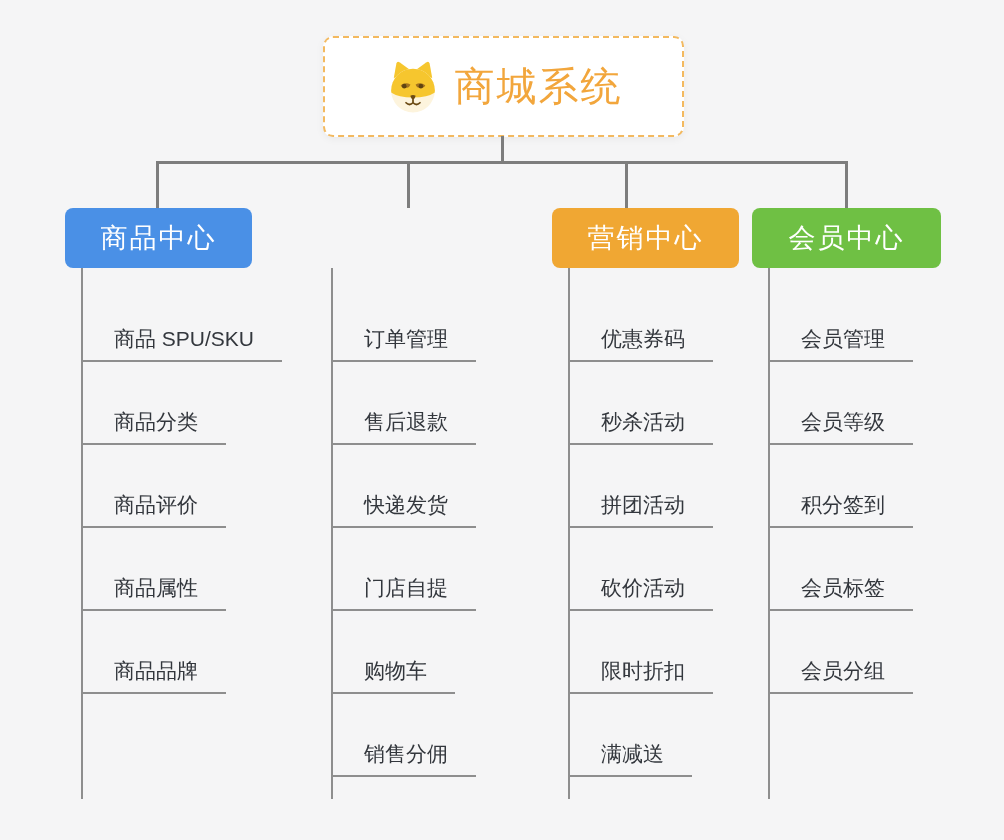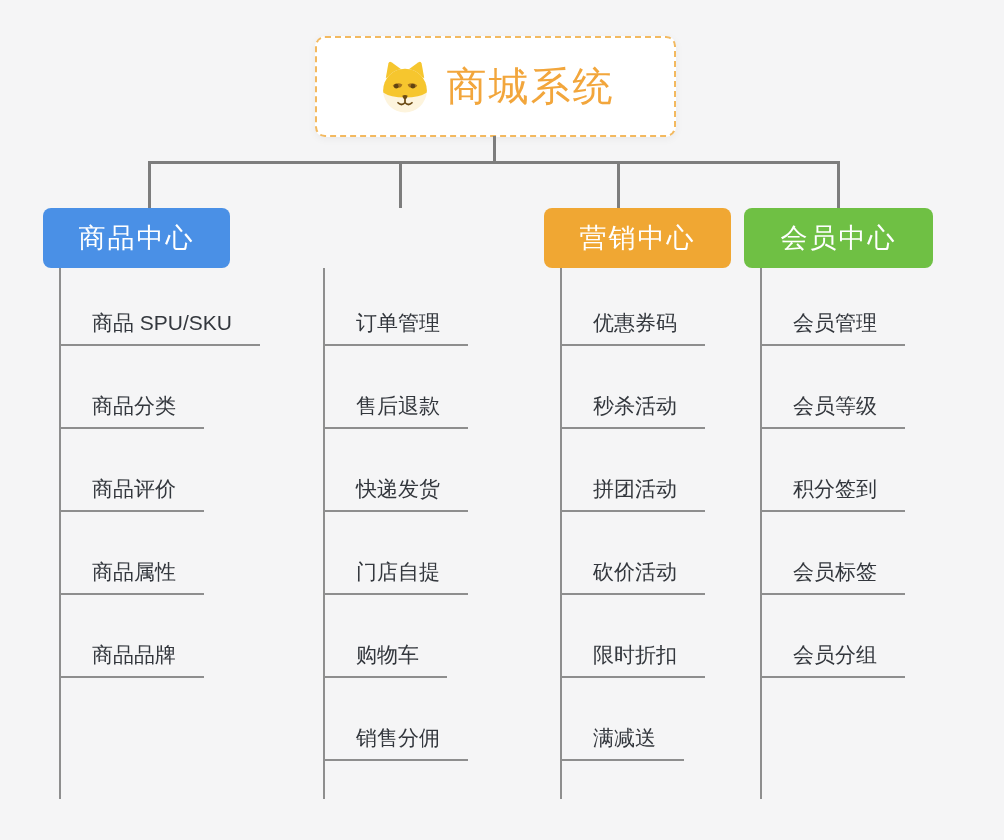--- a/index.html
+++ b/index.html
@@ -2,21 +2,21 @@
 <html><head>
 <meta charset="utf-8">
 <style>
   html,body{margin:0;padding:0;}
   body{
     width:1004px;height:840px;
     background:#f5f5f6;
     font-family:"Liberation Sans","DejaVu Sans",sans-serif;
     position:relative;overflow:hidden;
   }
-  .canvas{position:absolute;inset:0;}
+  .canvas{position:absolute;inset:0;margin-left:8px;}
 
   
   .root-node{
     position:absolute;left:315px;top:36px;width:361px;height:101px;
     background:#ffffff;
     border:2px dashed #f3b95f;
     border-radius:10px;
     box-sizing:border-box;
     display:flex;align-items:center;justify-content:center;gap:14px;
     box-shadow:0 2px 8px rgba(0,0,0,0.05);
@@ -33,21 +33,21 @@
   .conn.h{height:3px;}
   .root-drop{left:493px;top:136px;height:28px;}
   .h-bar{left:148px;top:161px;width:692px;}
   .drop-1{left:148px;top:161px;height:47px;}
   .drop-2{left:399px;top:161px;height:47px;}
   .drop-3{left:617px;top:161px;height:47px;}
   .drop-4{left:837px;top:161px;height:47px;}
 
   
   .branch{position:absolute;top:208px;width:200px;height:600px;}
-  .branch-1{left:43px;}
+  .branch-1{left:57px;}
   .branch-2{left:307px;}
   .branch-3{left:544px;}
   .branch-4{left:744px;}
 
   .branch-box{
     width:187px;height:60px;border-radius:8px;
     display:flex;align-items:center;justify-content:center;
     color:#ffffff;font-size:27px;letter-spacing:2px;
     box-sizing:border-box;
   }
@@ -62,21 +62,21 @@
     list-style:none;margin:0;padding:0;
     position:absolute;left:16px;top:60px;
     display:flex;flex-direction:column;align-items:flex-start;
   }
   ul.items li{
     box-sizing:border-box;
     height:83px;
     display:flex;align-items:flex-end;
     border-bottom:2px solid #8e8e8e;
   }
-  ul.items li:first-child{height:78px;}
+  ul.items li:first-child{height:94px;}
   ul.items li span{
     display:block;
     padding:0 28px 7px 33px;
     font-size:21px;color:#33373d;
     white-space:nowrap;
   }
 </style>
 </head>
 <body>
 

